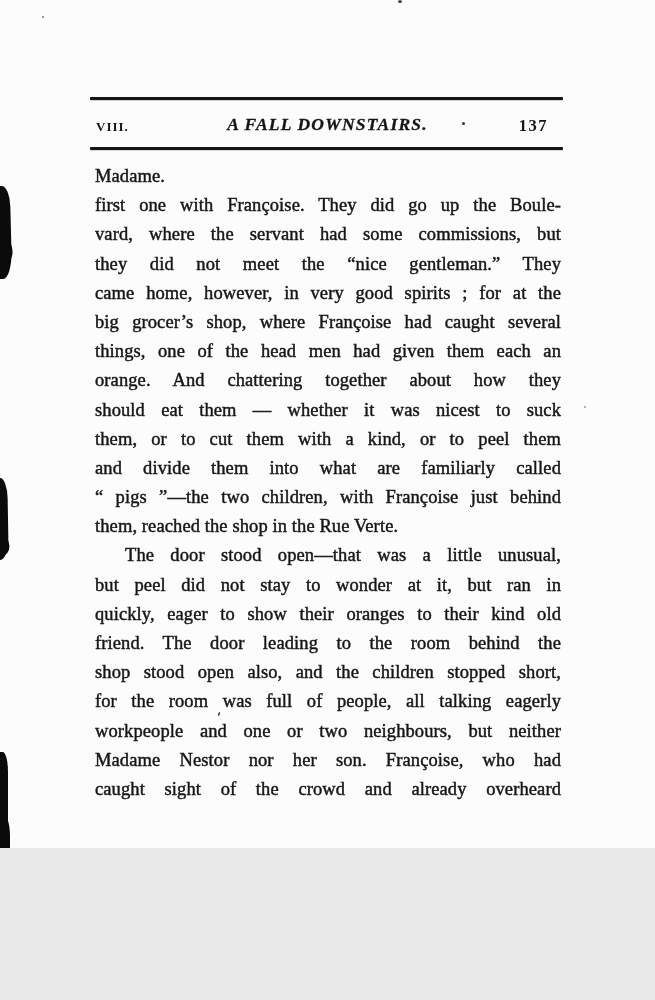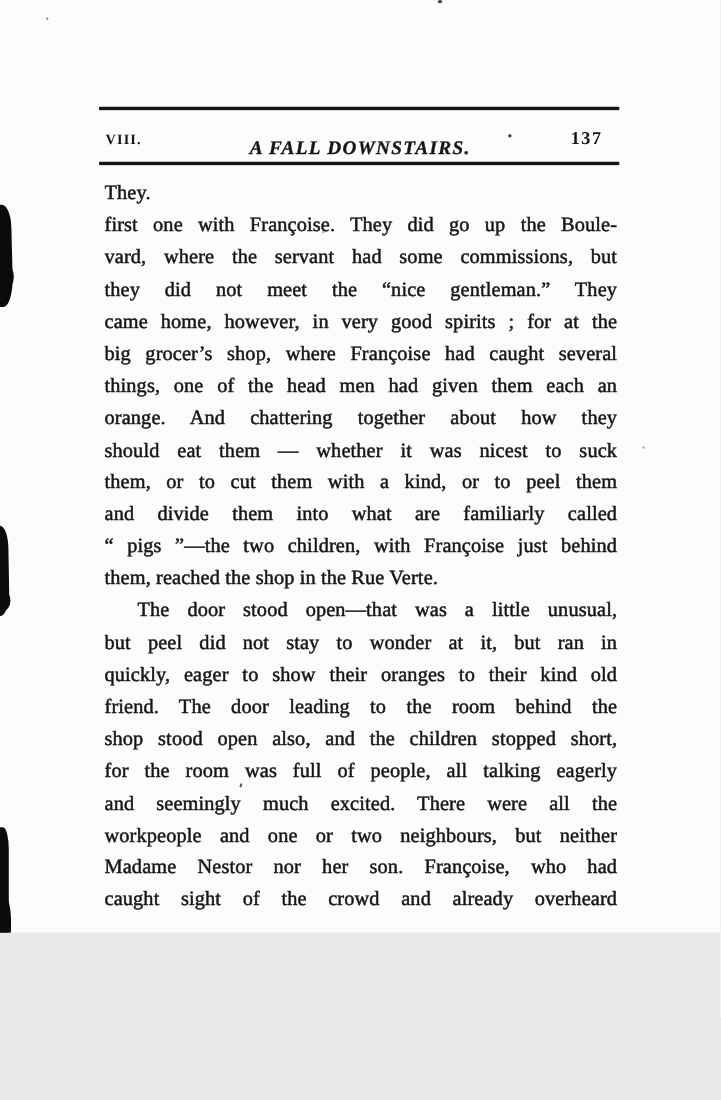--- a/index.html
+++ b/index.html
@@ -12,21 +12,21 @@
   .rule{position:absolute; left:90px; width:473px; height:2.6px;
         background:var(--ink,#161616); border-radius:1px;}
   .rule-top{top:97px; box-shadow:0 0.5px 0 rgba(0,0,0,.35);}
   .rule-bottom{top:147px; box-shadow:0 0.5px 0 rgba(0,0,0,.3);}
   .chapter{
     position:absolute; left:96px; top:119px;
     font-size:13px; letter-spacing:1px; font-weight:bold;
     color:var(--ink,#161616);
   }
   .title{
-    position:absolute; left:0; right:0; top:124px; text-align:center;
+    position:absolute; left:0; right:0; top:114px; text-align:center;
     font-size:17.5px; font-style:italic; font-weight:bold;
     letter-spacing:1.2px; color:var(--ink,#161616);
     -webkit-text-stroke:0.3px var(--ink,#161616);
   }
   .pagenum{
     position:absolute; right:107px; top:116px;
     font-size:16.5px; font-weight:bold; letter-spacing:1.5px;
     color:var(--ink,#161616);
   }
   
@@ -79,40 +79,39 @@
   <div class="rule rule-top"></div>
   <div class="rule rule-bottom"></div>
 
   <div>
     <span class="chapter">VIII.</span>
     <span class="title">A FALL DOWNSTAIRS.</span>
     <span class="pagenum">137</span>
   </div>
 
   <div class="body-text" id="body-text">
-      <div class="line nojust">They.</div>
+      <div class="line nojust">Madame.</div>
       <div class="line">first one with Françoise.  They did go up the Boule-</div>
       <div class="line">vard, where the servant had some commissions, but</div>
       <div class="line">they did not meet the “nice gentleman.”  They</div>
       <div class="line">came home, however, in very good spirits ; for at the</div>
       <div class="line">big grocer’s shop, where Françoise had caught several</div>
       <div class="line">things, one of the head men had given them each an</div>
       <div class="line">orange.  And chattering together about how they</div>
       <div class="line">should eat them — whether it was nicest to suck</div>
       <div class="line">them, or to cut them with a kind, or to peel them</div>
       <div class="line">and divide them into what are familiarly called</div>
       <div class="line">“ pigs ”—the two children, with Françoise just behind</div>
       <div class="line nojust">them, reached the shop in the Rue Verte.</div>
       <div class="line indent">The door stood open—that was a little unusual,</div>
       <div class="line">but peel did not stay to wonder at it, but ran in</div>
       <div class="line">quickly, eager to show their oranges to their kind old</div>
       <div class="line">friend.  The door leading to the room behind the</div>
       <div class="line">shop stood open also, and the children stopped short,</div>
       <div class="line">for the room was full of people, all talking eagerly</div>
-      <div class="line">and seemingly much excited.  There were all the</div>
       <div class="line">workpeople and one or two neighbours, but neither</div>
       <div class="line">Madame Nestor nor her son.  Françoise, who had</div>
       <div class="line">caught sight of the crowd and already overheard</div>
     </div>
 
   <div class="speck" style="left:42px;  top:16px;  width:2px; height:2px; background:#777;"></div>
   <div class="speck" style="left:398px; top:0px;   width:4px; height:3px; background:#444;"></div>
   <div class="speck" style="left:462px; top:122px; width:3px; height:3px; background:#333;"></div>
   <div class="speck" style="left:293px; top:210px; width:2px; height:2px; background:#999;"></div>
   <div class="speck" style="left:584px; top:406px; width:2px; height:2px; background:#999;"></div>

